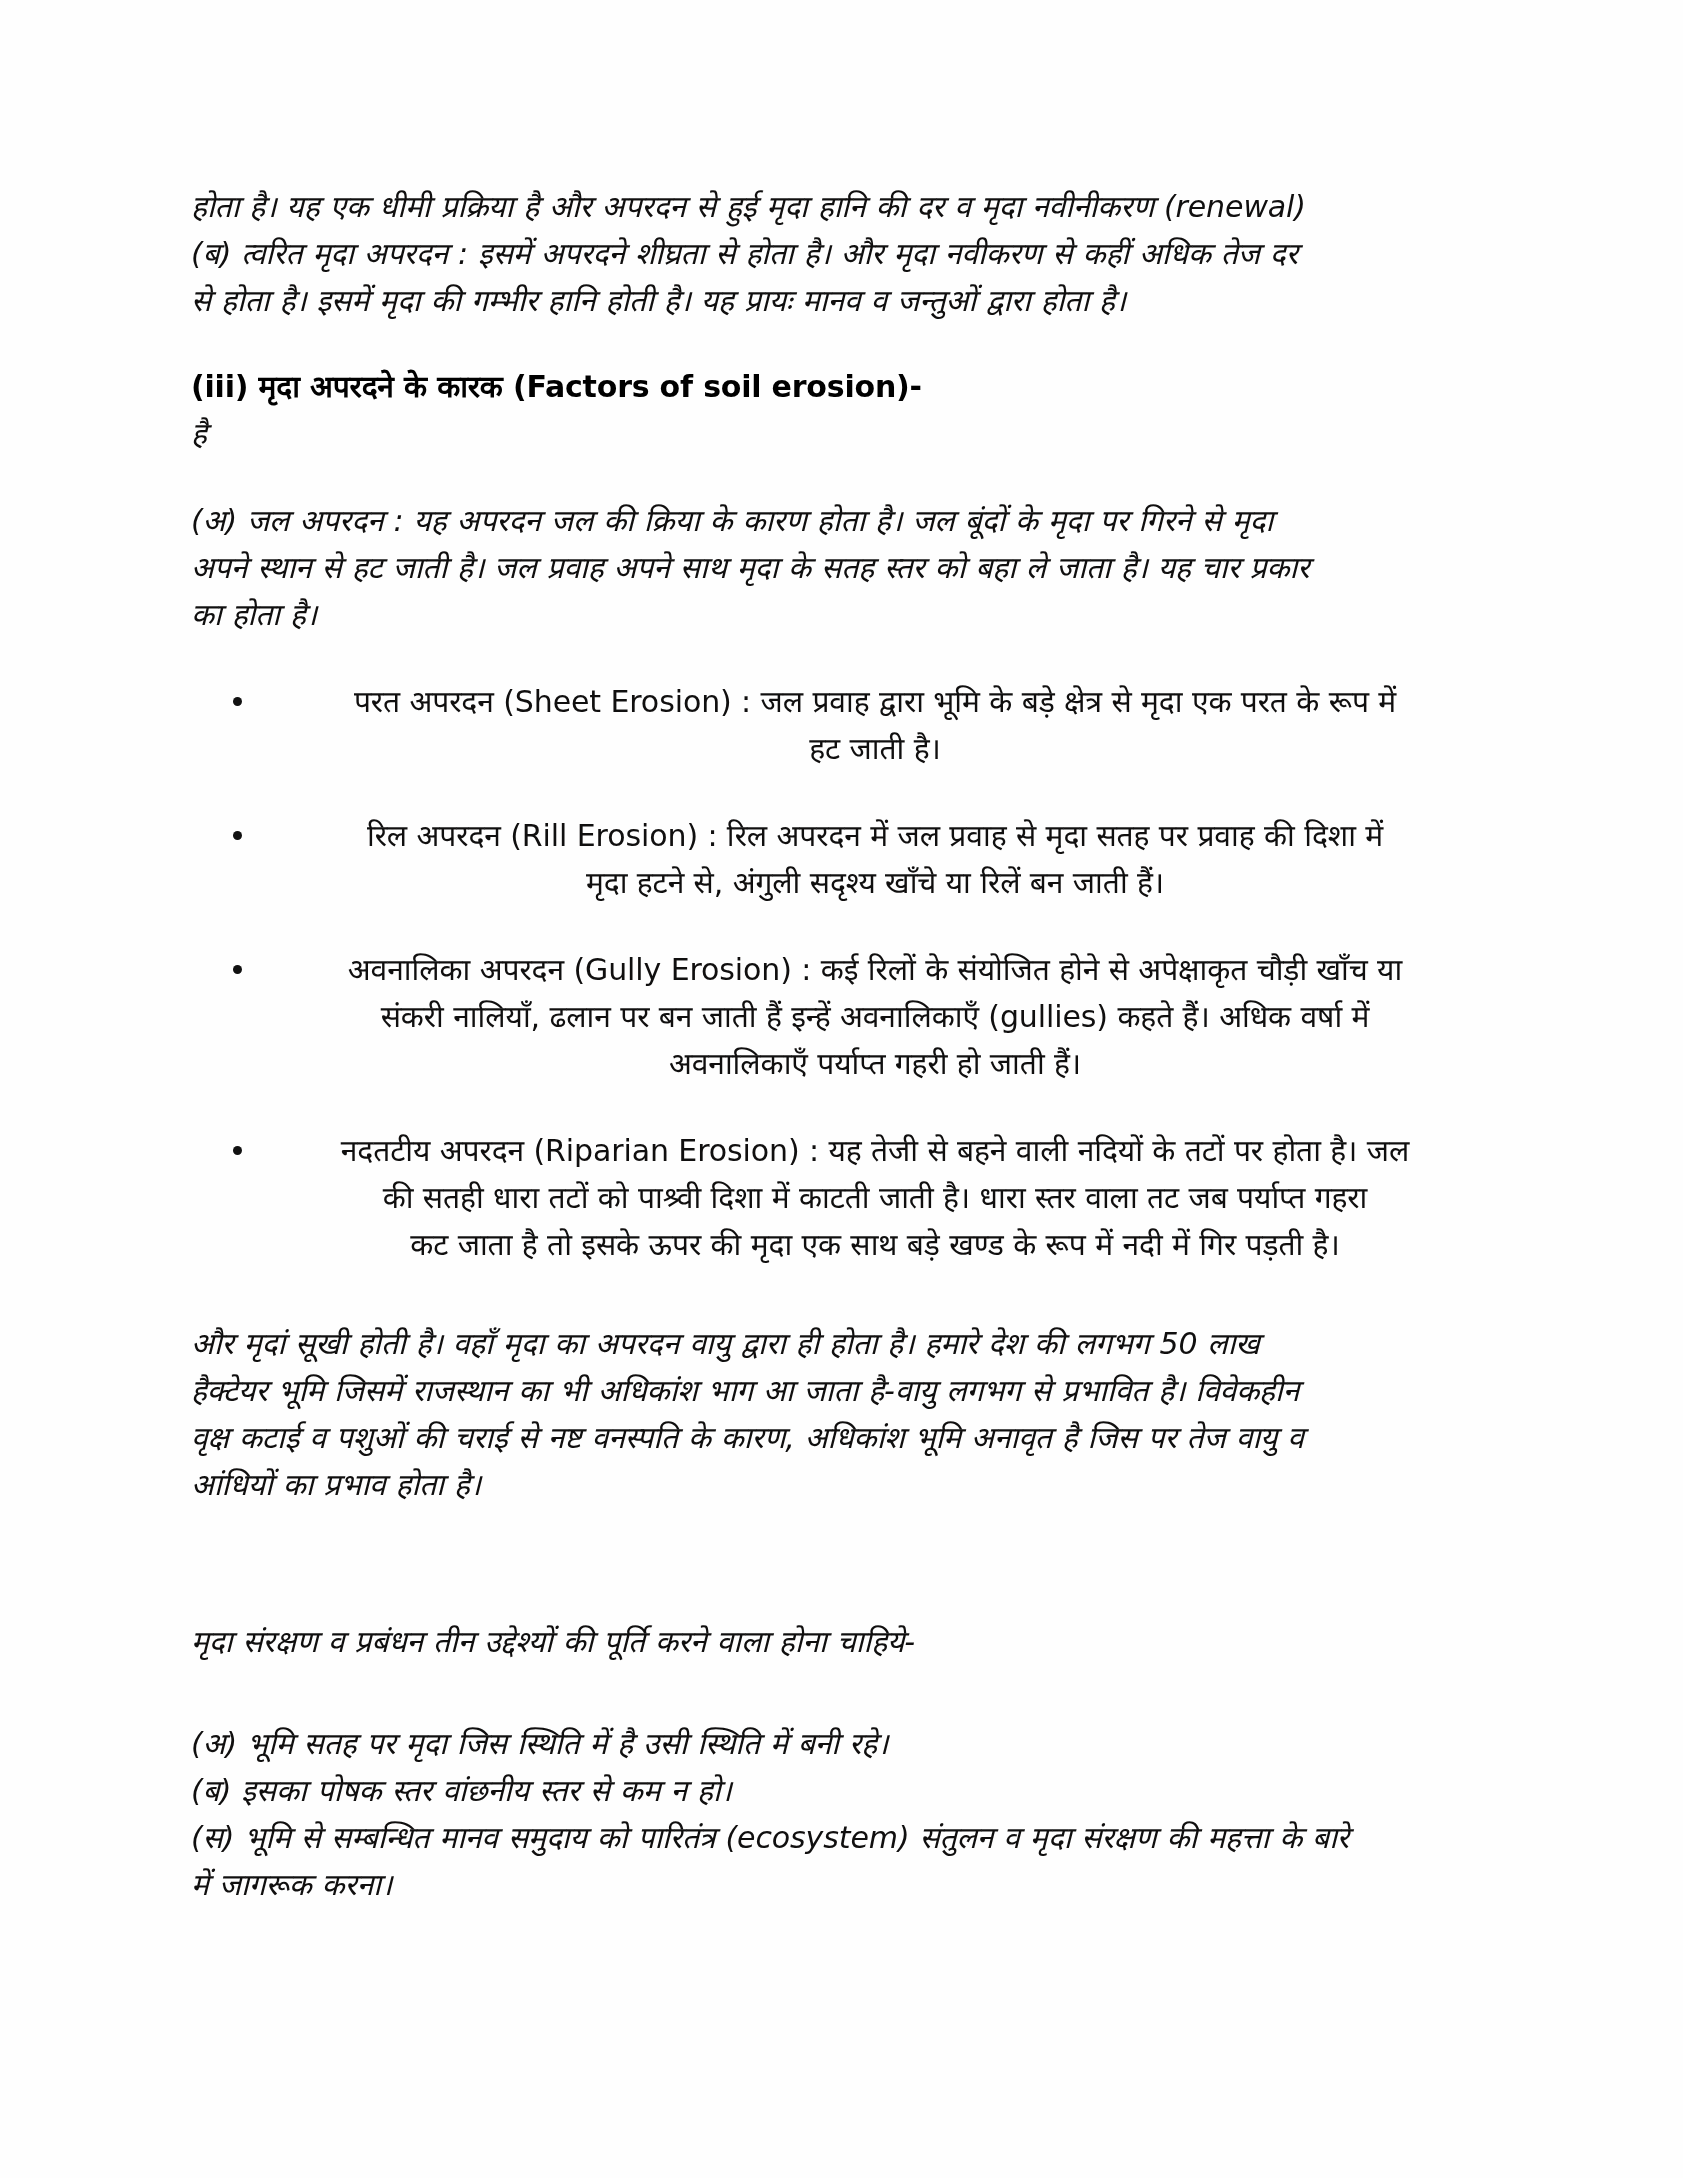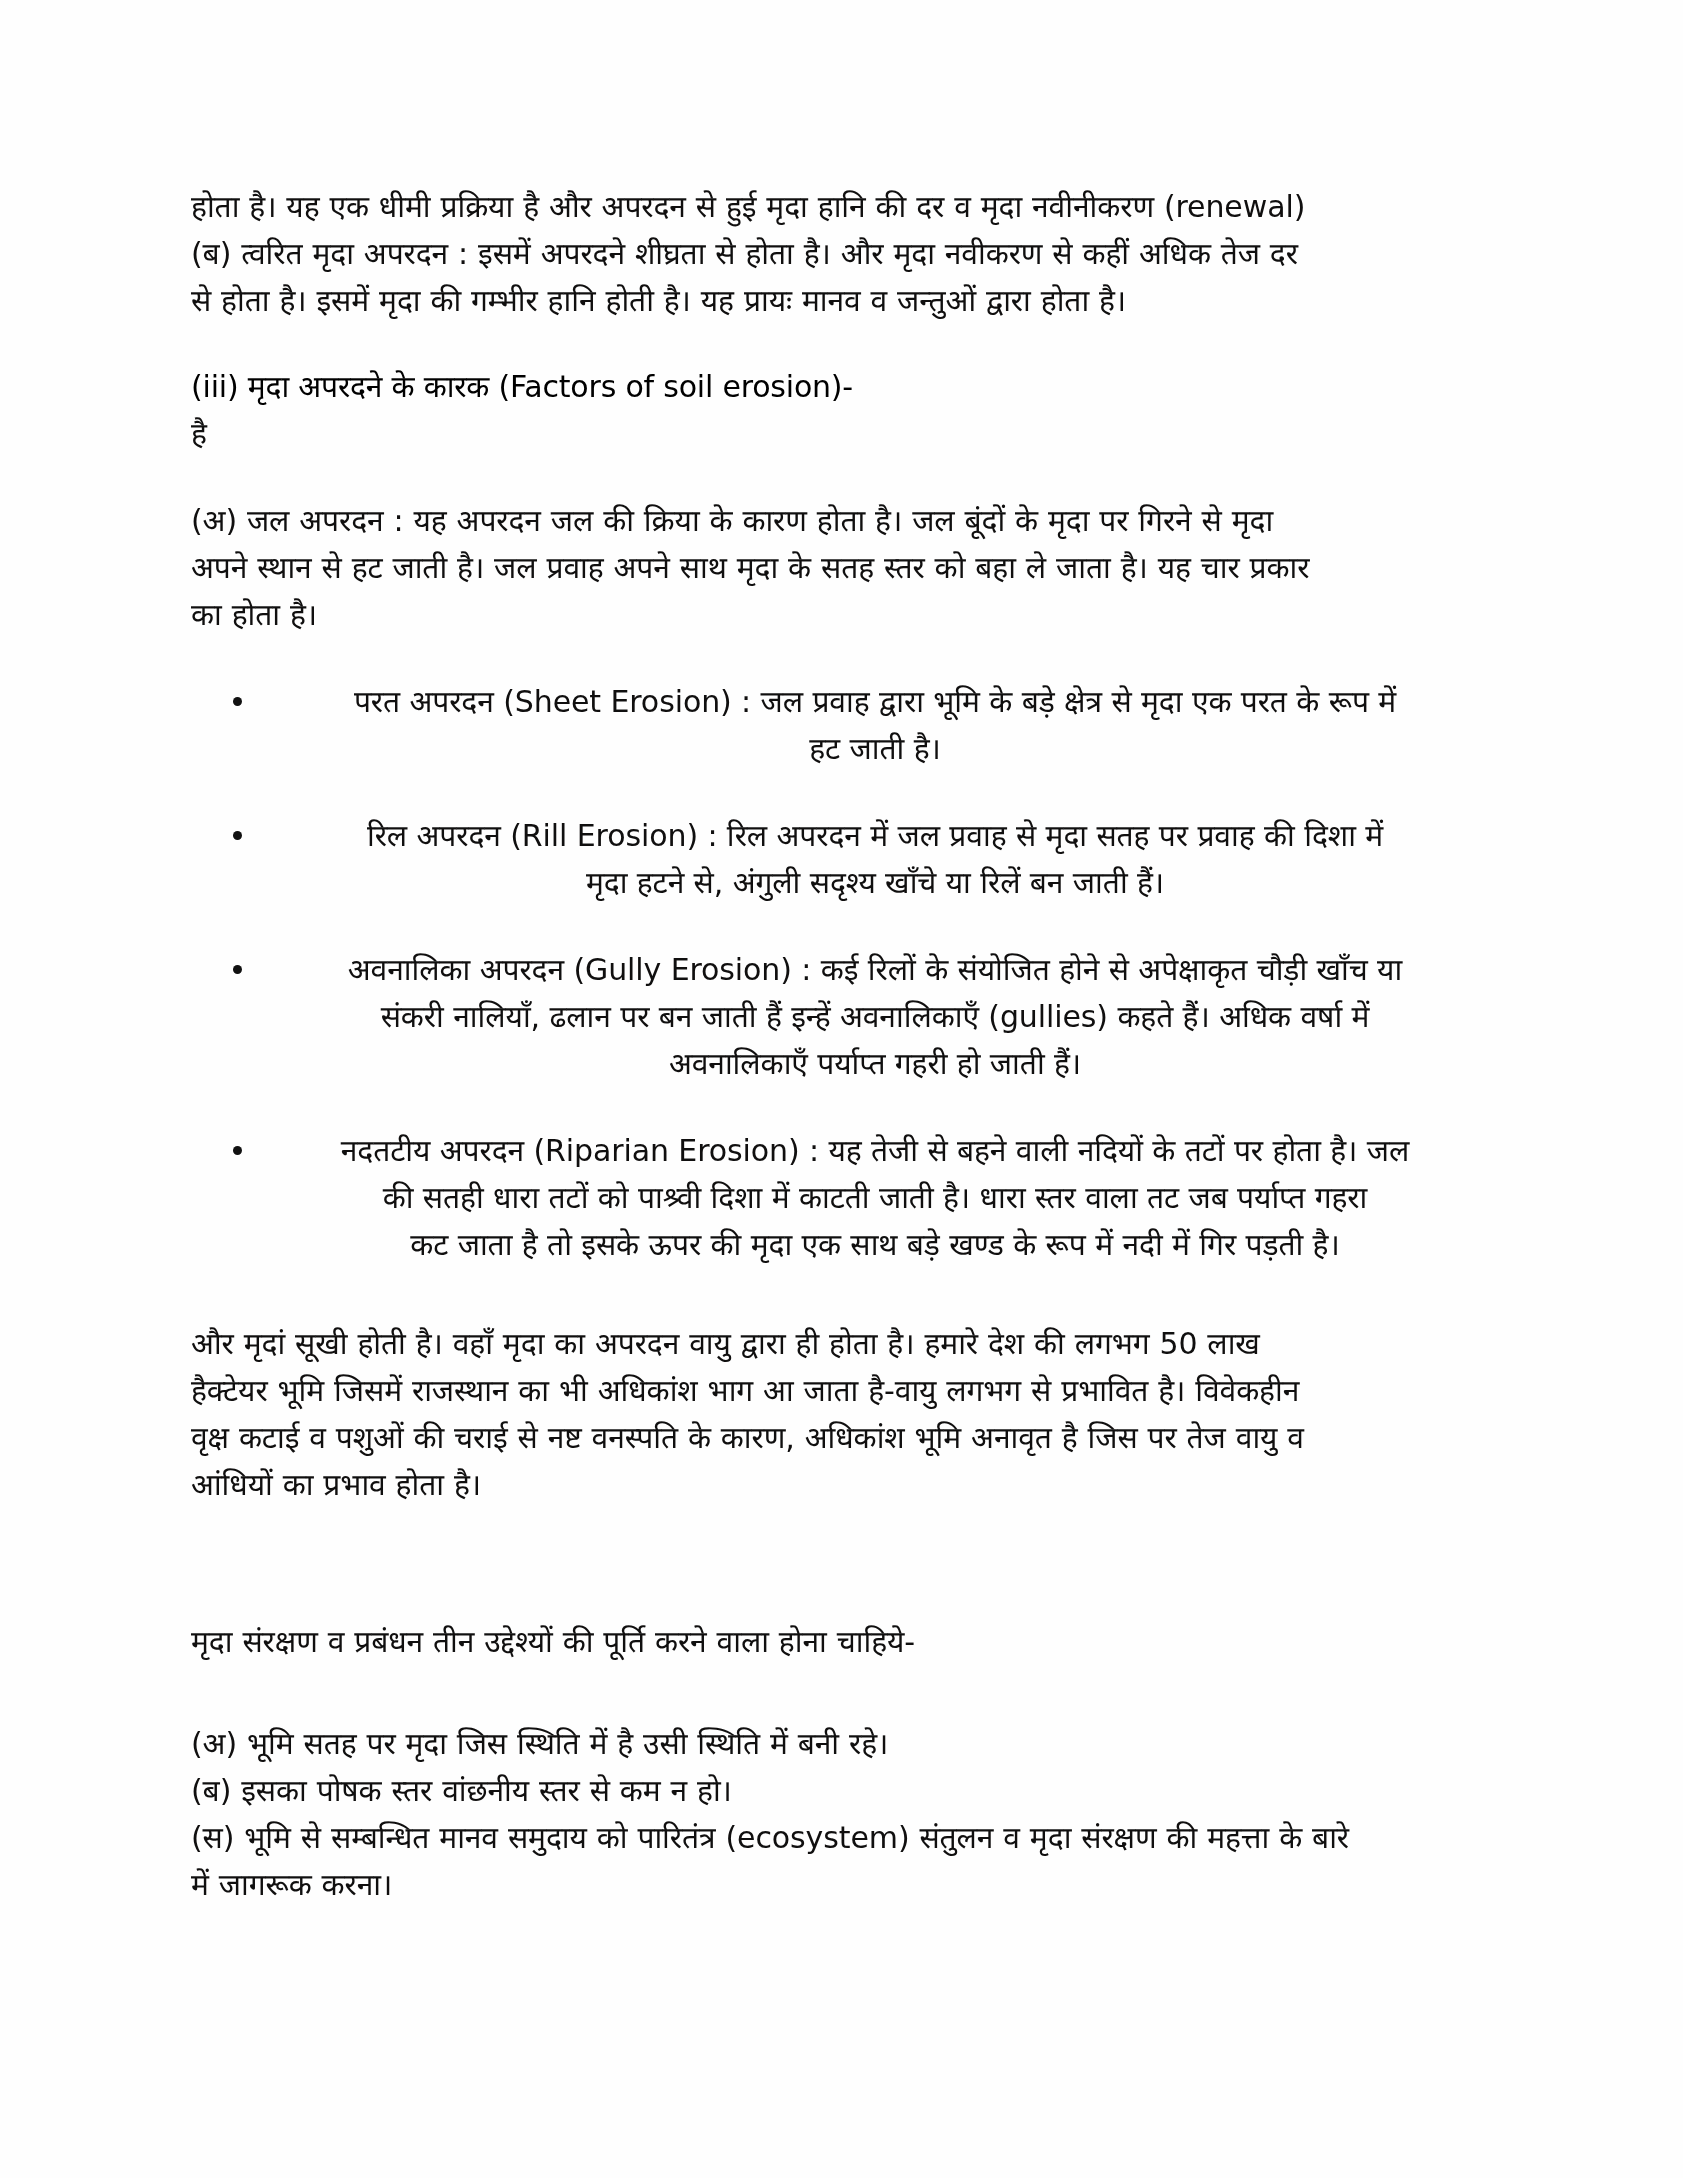--- a/index.html
+++ b/index.html
@@ -31,29 +31,30 @@
   
   .para {
     font-family: "DejaVu Sans", "Liberation Sans", sans-serif;
     font-size: 30px;
     line-height: 47px;
     letter-spacing: -0.1px;
     color: #100f0f;
     margin: 0;
     text-align: left;
     word-spacing: 0.5px;
+    font-style: italic;
   }
   .gap-md { height: 40px; }
   .gap-lg { height: 55px; }
 
   .heading {
     font-family: "DejaVu Sans", "Liberation Sans", sans-serif;
     font-size: 30px;
     line-height: 46px;
-    font-weight: normal;
+    font-weight: bold;
     color: #000;
     margin: 0;
     letter-spacing: -0.2px;
   }
 
   ul.bullets {
     list-style: none;
     margin: 0;
     padding: 0;
   }

